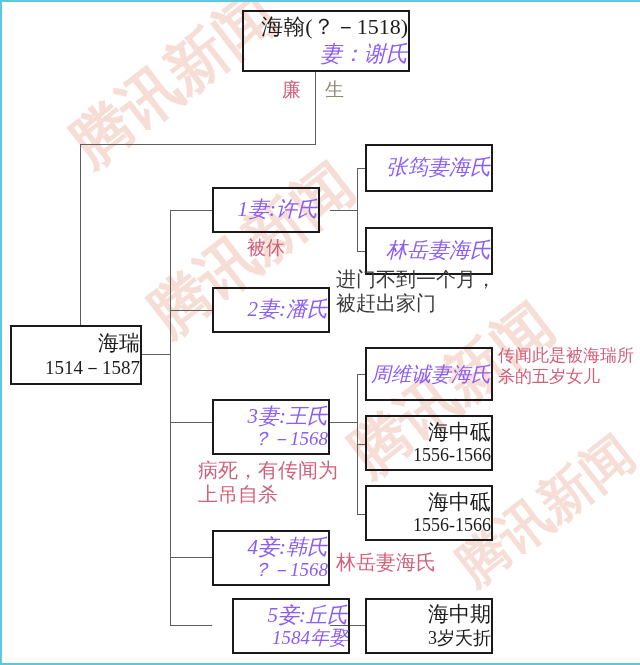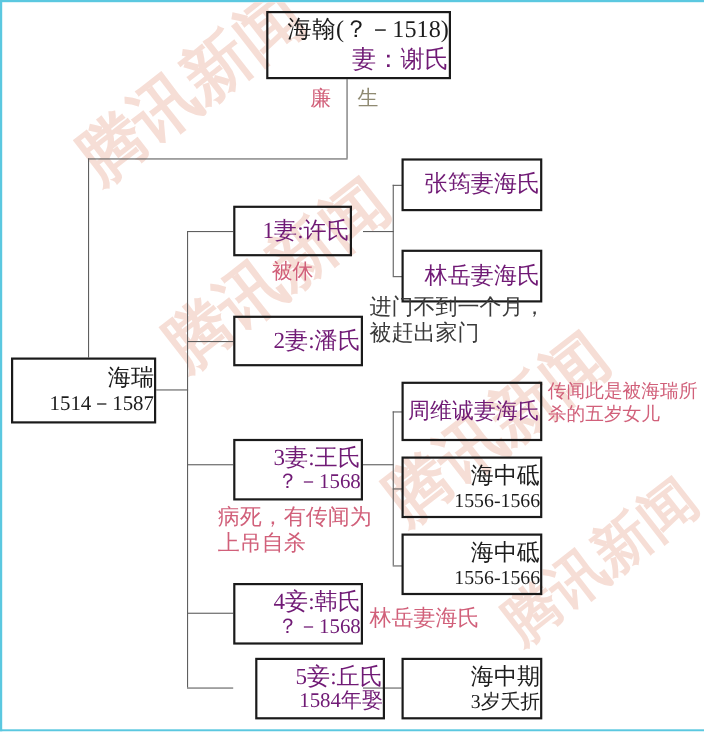--- a/index.html
+++ b/index.html
@@ -51,21 +51,21 @@
     display: flex;
     flex-direction: column;
     align-items: flex-end;
     justify-content: center;
     line-height: 1.12;
     z-index: 3;
   }
   .box .l1, .box .l2 { display: block; white-space: nowrap; }
 
   .c-black  { color: #1c1c1c; }
-  .c-orange { color: #701a75; }
+  .c-orange { color: #8b5cf6; font-style: italic; }
   .c-pink   { color: #d1607a; }
   .c-olive  { color: #8f8a72; }
   .c-dark   { color: #3a3a3a; }
 
   
   .txt {
     position: absolute;
     white-space: nowrap;
     line-height: 1.22;
     z-index: 3;
@@ -164,17 +164,17 @@
 
   <div class="ln h" style="left:168px; top:623px; width:42px;"></div>
   <div class="box" style="left:210px; top:596px; width:118px; height:56px;margin-left:20px;">
     <span class="l1 c-orange" style="font-size:21px;">5妾:丘氏</span>
     <span class="l2 c-orange" style="font-size:19px;">1584年娶</span>
   </div>
 
   <div class="ln h" style="left:328px; top:623px; width:35px;"></div>
 
   <div class="box" style="left:363px; top:596px; width:128px; height:56px;">
-    <span class="l1 c-black" style="font-size:21px;">海中期</span>
+    <span class="l1 c-black" style="font-size:21px;font-family:Liberation Mono, monospace;">海中期</span>
     <span class="l2 c-black" style="font-size:18px;">3岁夭折</span>
   </div>
 
 </div>
 
 </body></html>

